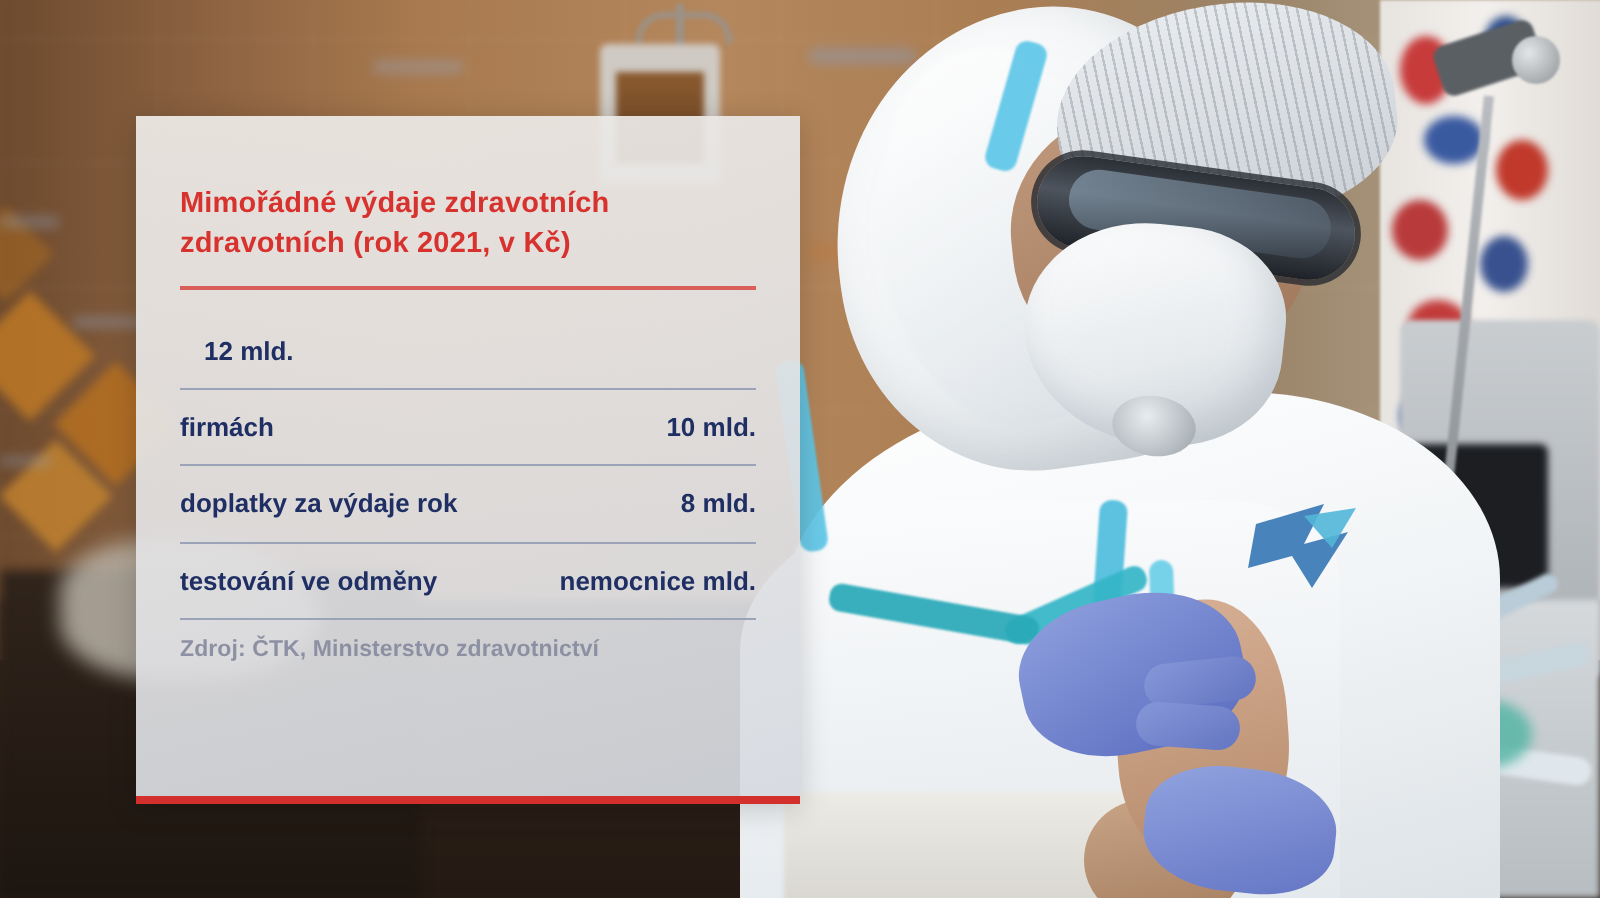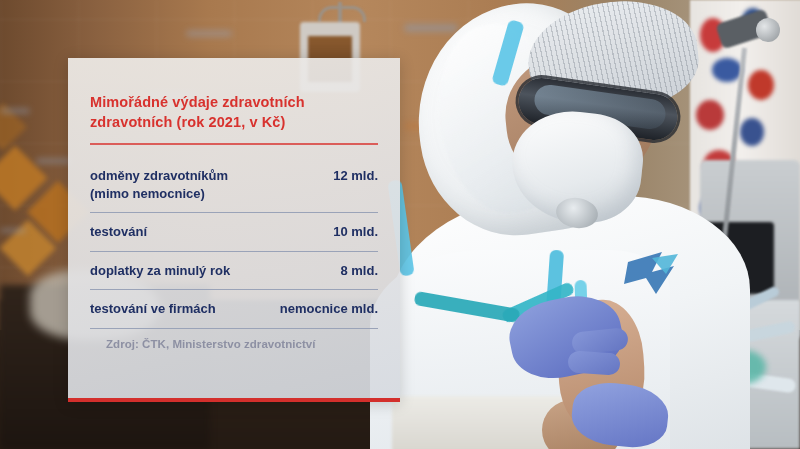--- a/index.html
+++ b/index.html
@@ -260,21 +260,21 @@
   .row:last-of-type { margin-bottom:9px; }
   .row-label {
     color:#1f2f63; font-size:13px; font-weight:bold; line-height:1.42;
     white-space:pre-line;
   }
   .row-value {
     color:#1f2f63; font-size:13px; font-weight:bold; line-height:1.42;
     white-space:nowrap; padding-left:12px;
   }
   .source {
-    color:#8d90a3; font-size:11.5px; font-weight:bold; letter-spacing:.05px;margin-left:16px;
+    color:#8d90a3; font-size:11.5px; font-weight:bold; letter-spacing:.05px;
   }
 </style>
 </head>
 <body>
 
 <div class="photo">
 
   <div class="wall">
     <div class="wall-grid"></div>
   </div>
@@ -361,36 +361,34 @@
 
   <div class="card-title">
     <div>Mimořádné výdaje zdravotních</div>
     <div>zdravotních (rok 2021, v Kč)</div>
   </div>
   <div class="title-rule"></div>
 
   <div class="rows">
 
     <div class="row">
-      <span class="row-label">odměny zdravotníkům
-(mimo nemocnice)</span>
       <span class="row-value">12 mld.</span>
     </div>
 
     <div class="row">
-      <span class="row-label">testování</span>
+      <span class="row-label">firmách</span>
       <span class="row-value">10 mld.</span>
     </div>
 
     <div class="row">
-      <span class="row-label">doplatky za minulý rok</span>
+      <span class="row-label">doplatky za výdaje rok</span>
       <span class="row-value">8 mld.</span>
     </div>
 
     <div class="row">
-      <span class="row-label">testování ve firmách</span>
+      <span class="row-label">testování ve odměny</span>
       <span class="row-value">nemocnice mld.</span>
     </div>
 
   </div>
 
   <div class="source">Zdroj: ČTK, Ministerstvo zdravotnictví</div>
 </div>
 
 </body></html>

